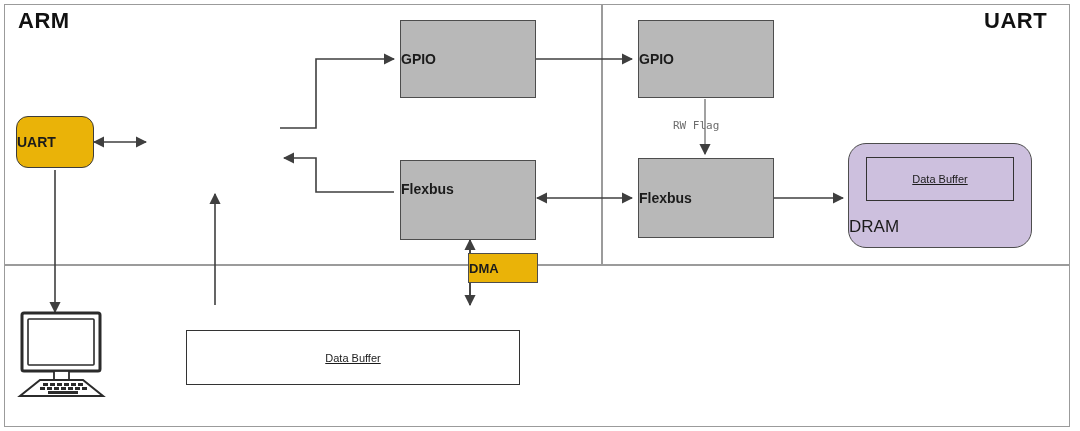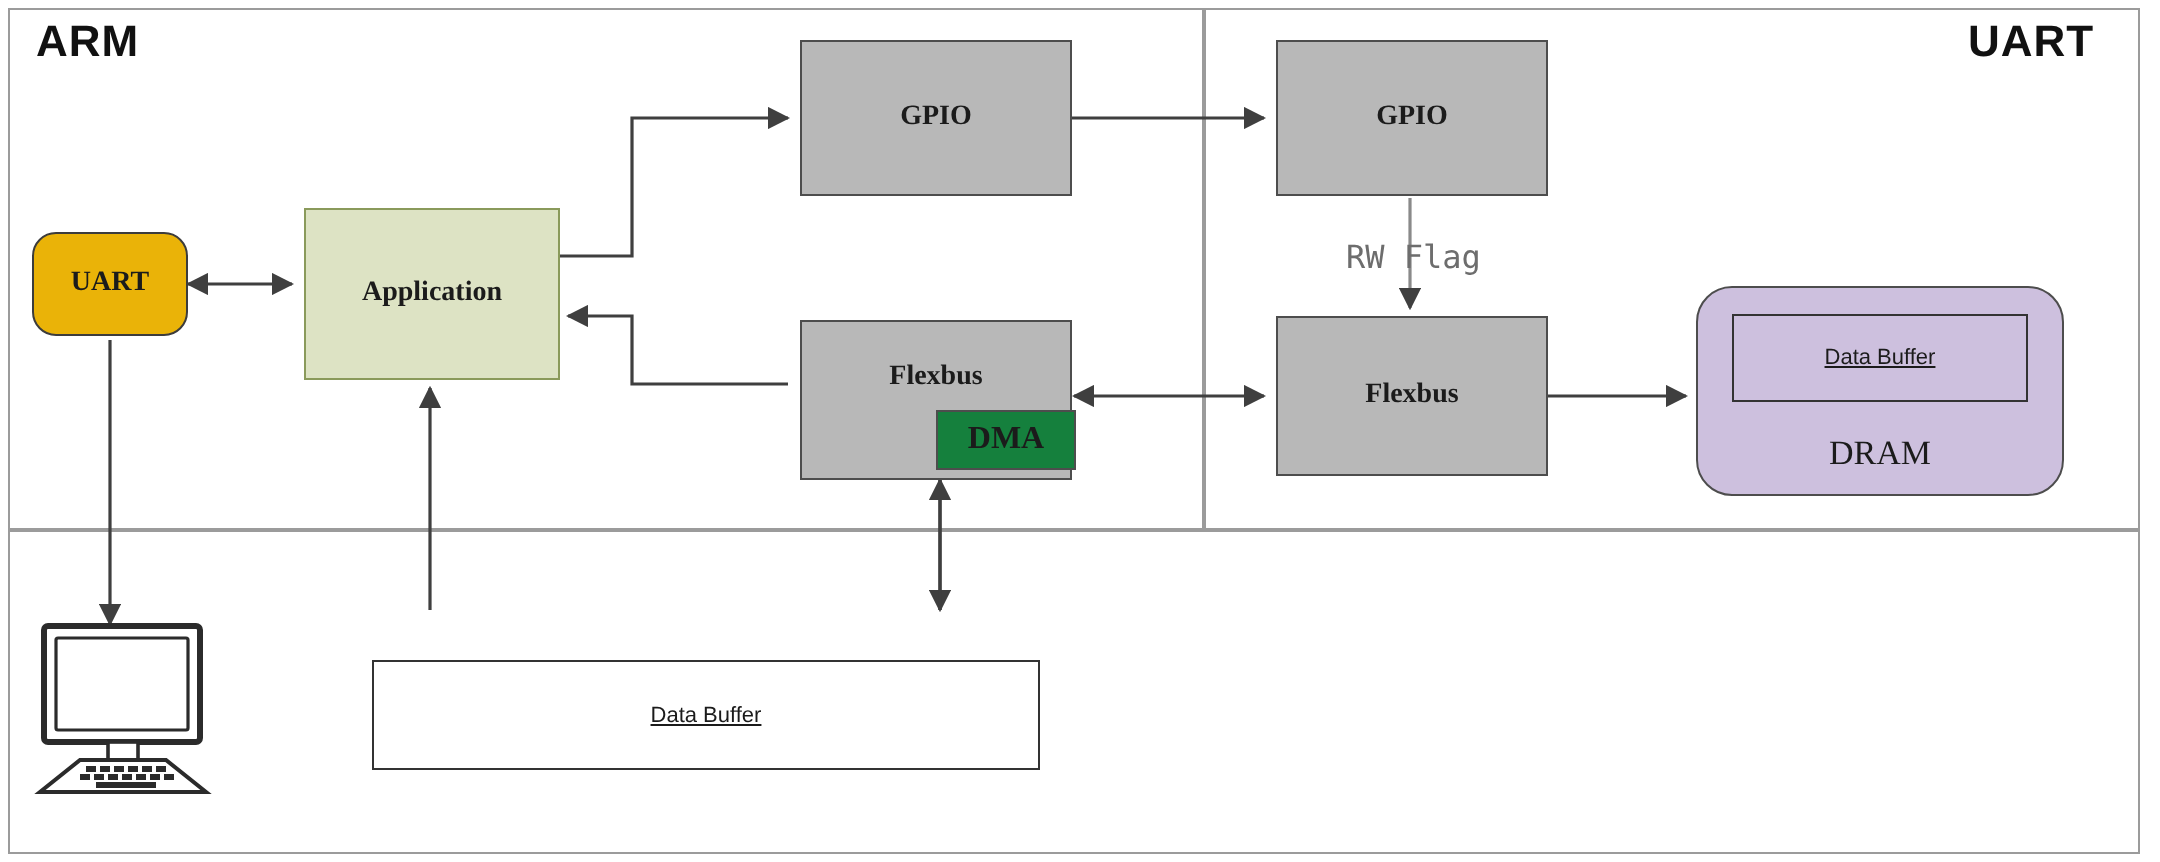--- a/index.html
+++ b/index.html
@@ -26,34 +26,34 @@
     font-weight: bold;
     font-size: 22px;
     color: #111111;
     letter-spacing: 0.5px;
   }
   .node {
     position: absolute;
     box-sizing: border-box;
     display: flex;
     align-items: center;
-    justify-content: center;
+    justify-content: flex-start;
     font-weight: bold;
     color: #1b1b1b;
-    font-family: Liberation Serif, serif;
   }
   .node-gray {
     background: #b8b8b8;
     border: 1.2px solid #4d4d4d;
     font-size: 14px;
   }
   .node-dma {
-    background: #15803d;
+    background: #eab308;
     border: 1.2px solid #4d4d4d;
-    font-size: 16px;
+    font-size: 13px;
+    margin-top: 48px;
   }
   .node-app {
     background: #dde3c4;
     border: 1.2px solid #8a9a5b;
     font-size: 14px;
   }
   .node-uart {
     background: #eab308;
     border: 1.4px solid #3c3c3c;
     border-radius: 12px;
@@ -86,21 +86,21 @@
     align-items: center;
     justify-content: center;
     font-size: 11px;
     color: #1b1b1b;
     font-weight: normal;
     text-decoration: underline;
   }
   .edge-label {
     position: absolute;
     font-family: "DejaVu Sans Mono", monospace;
-    font-size: 16px;
+    font-size: 11px;
     color: #6d6d6d;
     white-space: nowrap;
   }
   svg.wires {
     position: absolute;
     left: 0; top: 0;
     width: 1080px;
     height: 431px;
     pointer-events: none;
   }
@@ -154,23 +154,20 @@
 
       <line x1="470" y1="240" x2="470" y2="305" marker-end="url(#arrowEnd)"></line>
       <line x1="470" y1="305" x2="470" y2="240" marker-end="url(#arrowEnd)"></line>
     </g>
   </svg>
 
   <div class="node node-uart" style="left:16px; top:116px; width:78px; height:52px;">
     <span>UART</span>
   </div>
 
-  <div class="node node-app" style="left:152px; top:104px; width:128px; height:86px;">
-    <span>Application</span>
-  </div>
 
   <div class="node node-gray" style="left:400px; top:20px; width:136px; height:78px;">
     <span>GPIO</span>
   </div>
 
   <div class="node node-gray" style="left:400px; top:160px; width:136px; height:80px; align-items:flex-start; padding-top:20px;">
     <span>Flexbus</span>
   </div>
 
   <div class="node node-dma" style="left:468px; top:205px; width:70px; height:30px;">

